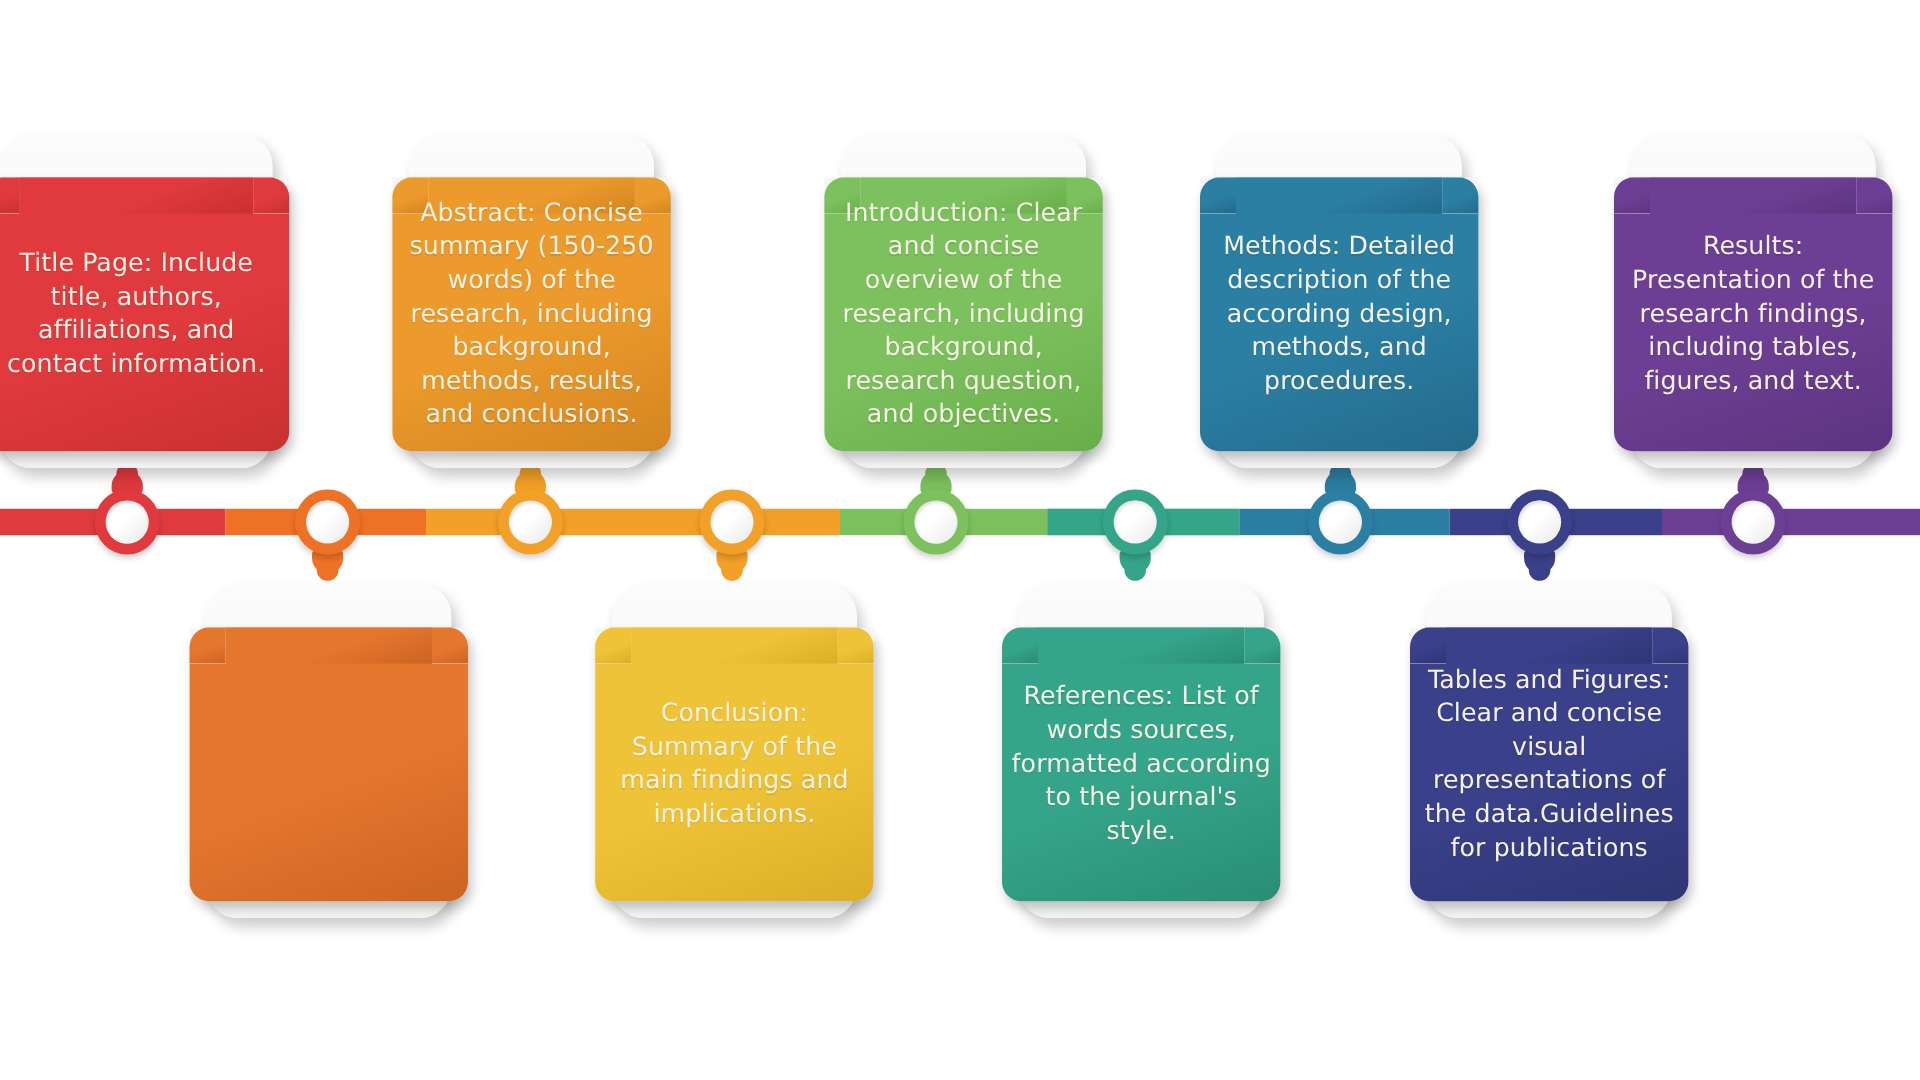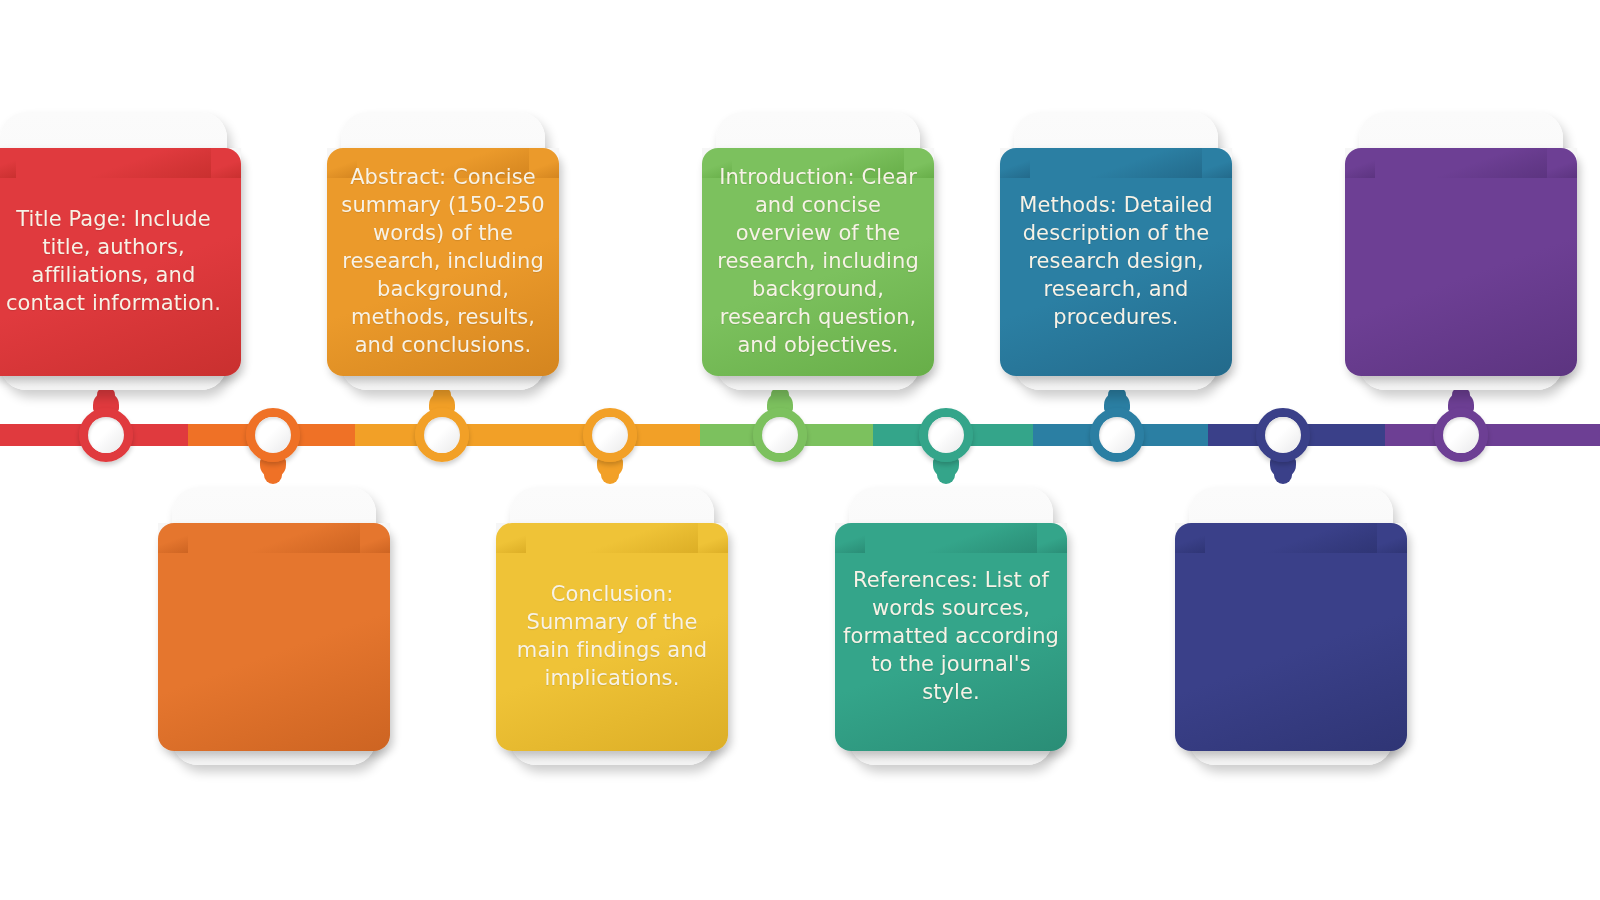--- a/index.html
+++ b/index.html
@@ -167,53 +167,54 @@
             <span style="position: absolute; inset: 0px; background: inherit;"></span>
             <span style="position: absolute; bottom: 0px; right: 0px; width: 30px; height: 30px; background: linear-gradient(160deg, rgb(235, 154, 43) 0%, rgb(235, 154, 43) 55%, rgb(212, 133, 31) 100%); border-radius: 16px 0px 0px;"></span>
           </span>
           <span style="position: absolute; top: 0px; right: 0px; width: 30px; height: 30px; background: rgb(246, 246, 246); border-radius: 0px 16px 0px 0px; z-index: 1;">
             <span style="position: absolute; inset: 0px; background: inherit;"></span>
             <span style="position: absolute; bottom: 0px; left: 0px; width: 30px; height: 30px; background: linear-gradient(160deg, rgb(235, 154, 43) 0%, rgb(235, 154, 43) 55%, rgb(212, 133, 31) 100%); border-radius: 0px 16px 0px 0px;"></span>
           </span>
           <span style="position: absolute; top: 0px; left: 30px; right: 30px; height: 30px; background: linear-gradient(160deg, rgb(235, 154, 43) 0%, rgb(235, 154, 43) 55%, rgb(212, 133, 31) 100%); z-index: 1;"></span>
         </div>
       </div>
-      <div class="card top" style="left: 702px; top: 112px; width: 232px; height: 278px;">
+      <div class="card top" style="left: 687px; top: 112px; width: 232px; height: 278px;">
         <div class="plate"></div>
         <div class="panel" style="background: linear-gradient(160deg, rgb(124, 193, 94) 0%, rgb(124, 193, 94) 55%, rgb(103, 174, 72) 100%);">
           <div class="card-text">Introduction: Clear and concise overview of the research, including background, research question, and objectives.</div>
           <span style="position: absolute; top: 0px; left: 0px; width: 30px; height: 30px; background: rgb(246, 246, 246); border-radius: 16px 0px 0px; z-index: 1;">
             <span style="position: absolute; inset: 0px; background: inherit;"></span>
             <span style="position: absolute; bottom: 0px; right: 0px; width: 30px; height: 30px; background: linear-gradient(160deg, rgb(124, 193, 94) 0%, rgb(124, 193, 94) 55%, rgb(103, 174, 72) 100%); border-radius: 16px 0px 0px;"></span>
           </span>
           <span style="position: absolute; top: 0px; right: 0px; width: 30px; height: 30px; background: rgb(246, 246, 246); border-radius: 0px 16px 0px 0px; z-index: 1;">
             <span style="position: absolute; inset: 0px; background: inherit;"></span>
             <span style="position: absolute; bottom: 0px; left: 0px; width: 30px; height: 30px; background: linear-gradient(160deg, rgb(124, 193, 94) 0%, rgb(124, 193, 94) 55%, rgb(103, 174, 72) 100%); border-radius: 0px 16px 0px 0px;"></span>
           </span>
           <span style="position: absolute; top: 0px; left: 30px; right: 30px; height: 30px; background: linear-gradient(160deg, rgb(124, 193, 94) 0%, rgb(124, 193, 94) 55%, rgb(103, 174, 72) 100%); z-index: 1;"></span>
         </div>
       </div>
       <div class="card top" style="left: 1000px; top: 112px; width: 232px; height: 278px;">
         <div class="plate"></div>
         <div class="panel" style="background: linear-gradient(160deg, rgb(43, 127, 163) 0%, rgb(43, 127, 163) 55%, rgb(35, 106, 139) 100%);">
-          <div class="card-text">Methods: Detailed description of the research design, research, and procedures.</div>
+          <div class="card-text">Methods: Detailed description of the according design, methods, and procedures.</div>
           <span style="position: absolute; top: 0px; left: 0px; width: 30px; height: 30px; background: rgb(246, 246, 246); border-radius: 16px 0px 0px; z-index: 1;">
             <span style="position: absolute; inset: 0px; background: inherit;"></span>
             <span style="position: absolute; bottom: 0px; right: 0px; width: 30px; height: 30px; background: linear-gradient(160deg, rgb(43, 127, 163) 0%, rgb(43, 127, 163) 55%, rgb(35, 106, 139) 100%); border-radius: 16px 0px 0px;"></span>
           </span>
           <span style="position: absolute; top: 0px; right: 0px; width: 30px; height: 30px; background: rgb(246, 246, 246); border-radius: 0px 16px 0px 0px; z-index: 1;">
             <span style="position: absolute; inset: 0px; background: inherit;"></span>
             <span style="position: absolute; bottom: 0px; left: 0px; width: 30px; height: 30px; background: linear-gradient(160deg, rgb(43, 127, 163) 0%, rgb(43, 127, 163) 55%, rgb(35, 106, 139) 100%); border-radius: 0px 16px 0px 0px;"></span>
           </span>
           <span style="position: absolute; top: 0px; left: 30px; right: 30px; height: 30px; background: linear-gradient(160deg, rgb(43, 127, 163) 0%, rgb(43, 127, 163) 55%, rgb(35, 106, 139) 100%); z-index: 1;"></span>
         </div>
       </div>
       <div class="card top" style="left: 1345px; top: 112px; width: 232px; height: 278px;">
         <div class="plate"></div>
         <div class="panel" style="background: linear-gradient(160deg, rgb(109, 63, 148) 0%, rgb(109, 63, 148) 55%, rgb(92, 52, 128) 100%);">
+          <div class="card-text">Results: Presentation of the research findings, including tables, figures, and text.</div>
           <span style="position: absolute; top: 0px; left: 0px; width: 30px; height: 30px; background: rgb(246, 246, 246); border-radius: 16px 0px 0px; z-index: 1;">
             <span style="position: absolute; inset: 0px; background: inherit;"></span>
             <span style="position: absolute; bottom: 0px; right: 0px; width: 30px; height: 30px; background: linear-gradient(160deg, rgb(109, 63, 148) 0%, rgb(109, 63, 148) 55%, rgb(92, 52, 128) 100%); border-radius: 16px 0px 0px;"></span>
           </span>
           <span style="position: absolute; top: 0px; right: 0px; width: 30px; height: 30px; background: rgb(246, 246, 246); border-radius: 0px 16px 0px 0px; z-index: 1;">
             <span style="position: absolute; inset: 0px; background: inherit;"></span>
             <span style="position: absolute; bottom: 0px; left: 0px; width: 30px; height: 30px; background: linear-gradient(160deg, rgb(109, 63, 148) 0%, rgb(109, 63, 148) 55%, rgb(92, 52, 128) 100%); border-radius: 0px 16px 0px 0px;"></span>
           </span>
           <span style="position: absolute; top: 0px; left: 30px; right: 30px; height: 30px; background: linear-gradient(160deg, rgb(109, 63, 148) 0%, rgb(109, 63, 148) 55%, rgb(92, 52, 128) 100%); z-index: 1;"></span>
         </div>
@@ -258,20 +259,21 @@
           <span style="position: absolute; top: 0px; right: 0px; width: 30px; height: 30px; background: rgb(246, 246, 246); border-radius: 0px 16px 0px 0px; z-index: 1;">
             <span style="position: absolute; inset: 0px; background: inherit;"></span>
             <span style="position: absolute; bottom: 0px; left: 0px; width: 30px; height: 30px; background: linear-gradient(160deg, rgb(52, 165, 138) 0%, rgb(52, 165, 138) 55%, rgb(42, 141, 118) 100%); border-radius: 0px 16px 0px 0px;"></span>
           </span>
           <span style="position: absolute; top: 0px; left: 30px; right: 30px; height: 30px; background: linear-gradient(160deg, rgb(52, 165, 138) 0%, rgb(52, 165, 138) 55%, rgb(42, 141, 118) 100%); z-index: 1;"></span>
         </div>
       </div>
       <div class="card bot" style="left: 1175px; top: 487px; width: 232px; height: 278px;">
         <div class="plate"></div>
         <div class="panel" style="background: linear-gradient(160deg, rgb(58, 64, 137) 0%, rgb(58, 64, 137) 55%, rgb(47, 53, 117) 100%);">
+          <div class="card-text">Tables and Figures: Clear and concise visual representations of the data.Guidelines for publications</div>
           <span style="position: absolute; top: 0px; left: 0px; width: 30px; height: 30px; background: rgb(246, 246, 246); border-radius: 16px 0px 0px; z-index: 1;">
             <span style="position: absolute; inset: 0px; background: inherit;"></span>
             <span style="position: absolute; bottom: 0px; right: 0px; width: 30px; height: 30px; background: linear-gradient(160deg, rgb(58, 64, 137) 0%, rgb(58, 64, 137) 55%, rgb(47, 53, 117) 100%); border-radius: 16px 0px 0px;"></span>
           </span>
           <span style="position: absolute; top: 0px; right: 0px; width: 30px; height: 30px; background: rgb(246, 246, 246); border-radius: 0px 16px 0px 0px; z-index: 1;">
             <span style="position: absolute; inset: 0px; background: inherit;"></span>
             <span style="position: absolute; bottom: 0px; left: 0px; width: 30px; height: 30px; background: linear-gradient(160deg, rgb(58, 64, 137) 0%, rgb(58, 64, 137) 55%, rgb(47, 53, 117) 100%); border-radius: 0px 16px 0px 0px;"></span>
           </span>
           <span style="position: absolute; top: 0px; left: 30px; right: 30px; height: 30px; background: linear-gradient(160deg, rgb(58, 64, 137) 0%, rgb(58, 64, 137) 55%, rgb(47, 53, 117) 100%); z-index: 1;"></span>
         </div>

